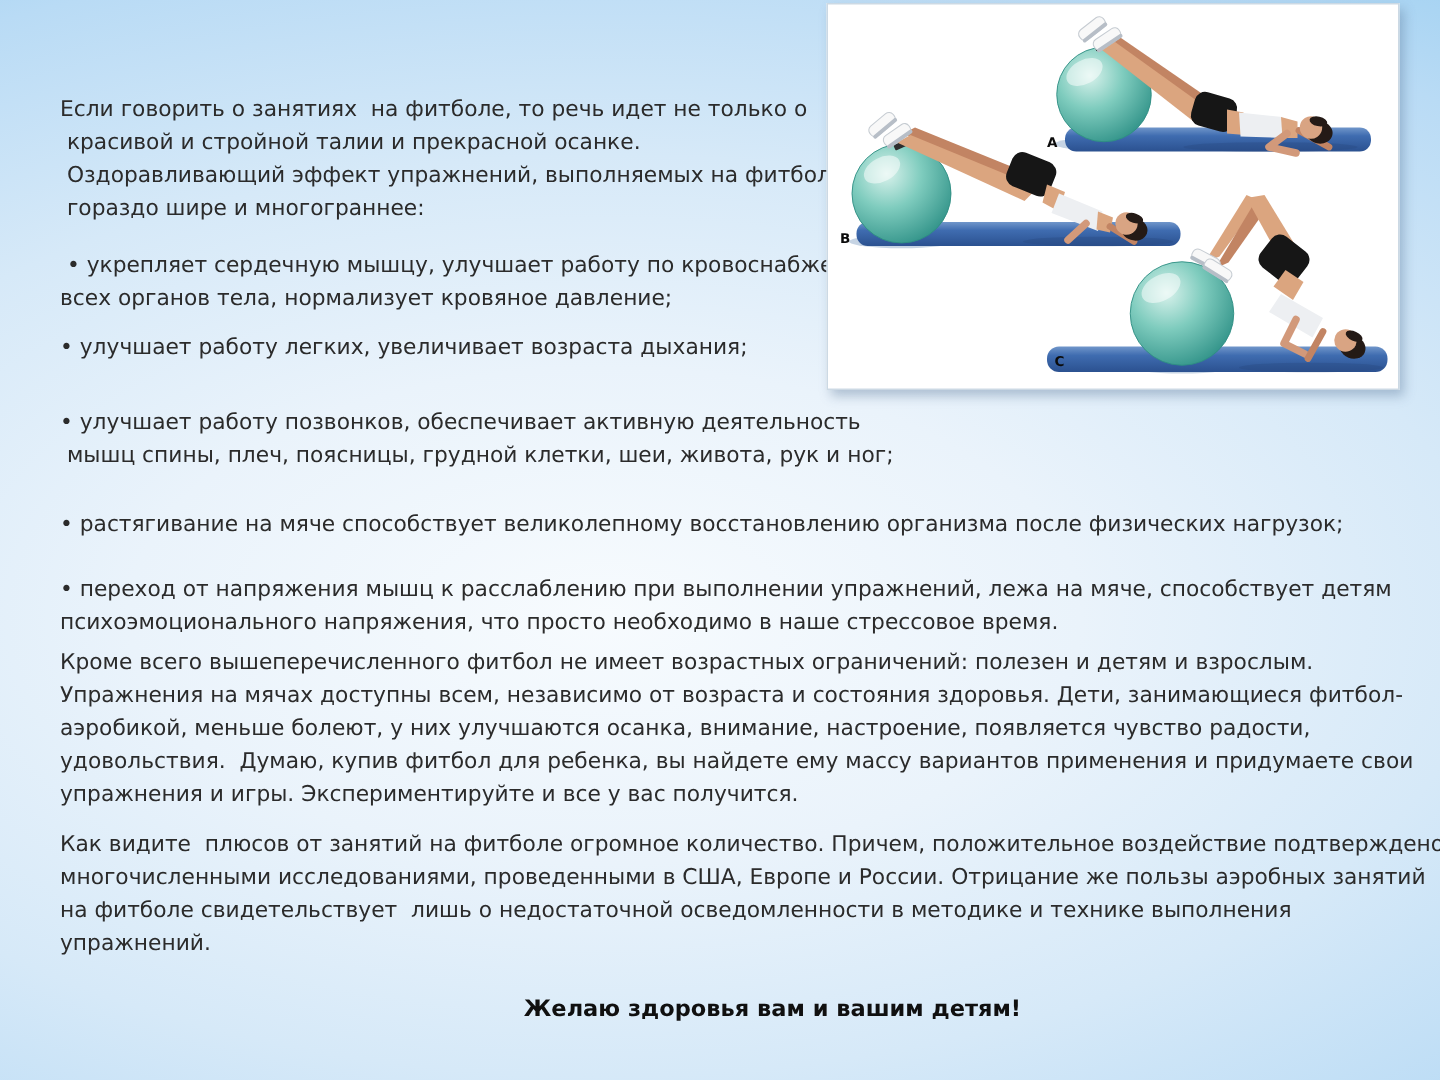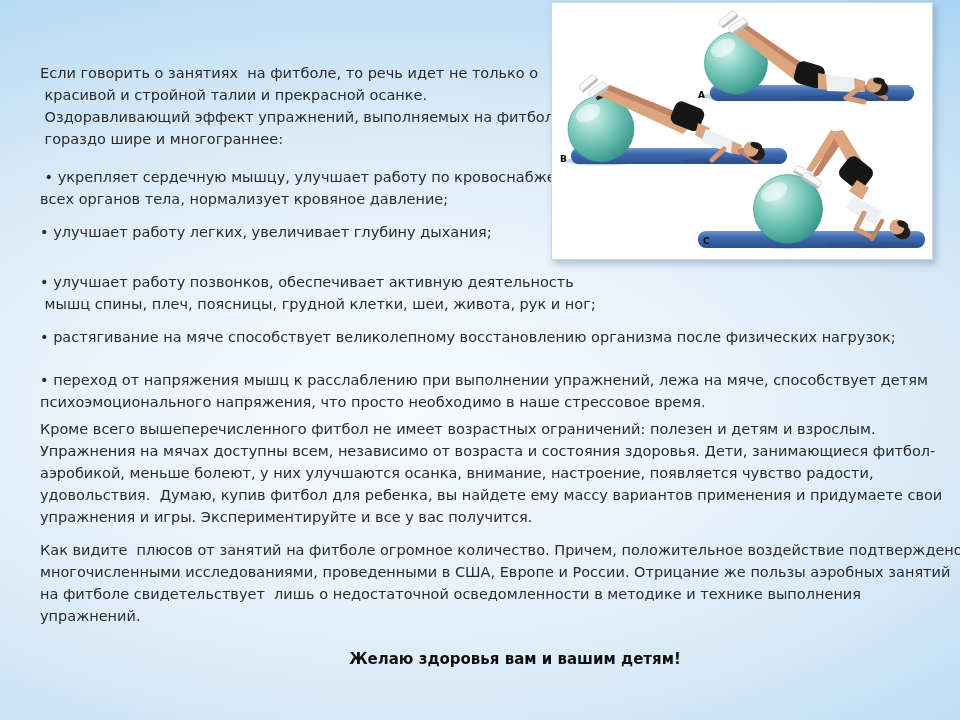--- a/index.html
+++ b/index.html
@@ -14,21 +14,21 @@
         #b9dbf5 76%, #9ccff1 92%, #8fc7ef 100%);
   }
   
   .content{
     position:absolute;left:40px;top:62px;width:902px;
     color:#2b2b2b;font-size:14.5px;line-height:22px;
     z-index:1;
   }
   .para{margin:0;white-space:pre;}
   .g16{margin-top:16px}.g11{margin-top:11px}.g12{margin-top:28px}
-  .g14{margin-top:14px}.g15{margin-top:11px}.g21{margin-top:21px}
+  .g14{margin-top:14px}.g15{margin-top:24px}.g21{margin-top:21px}
   .g5{margin-top:5px}
   .closing{
     margin:21px 0 0;text-align:center;font-weight:bold;
     color:#101010;font-size:15px;white-space:pre;
     transform:translateX(24px);
   }
   
   .photo{
     position:absolute;left:551px;top:2px;width:380px;height:256px;
     background:#ffffff;
@@ -132,21 +132,21 @@
     </svg>
   </div>
 
   <div class="content">
     <p class="para">Если говорить о занятиях  на фитболе, то речь идет не только о
  красивой и стройной талии и прекрасной осанке.
  Оздоравливающий эффект упражнений, выполняемых на фитболе,
  гораздо шире и многограннее:</p>
     <p class="para g16"> • укрепляет сердечную мышцу, улучшает работу по кровоснабжению
 всех органов тела, нормализует кровяное давление;</p>
-    <p class="para g11">• улучшает работу легких, увеличивает глубину дыхания;</p>
+    <p class="para g11">• улучшает работу легких, увеличивает возраста дыхания;</p>
     <p class="para g12">• улучшает работу позвонков, обеспечивает активную деятельность
  мышц спины, плеч, поясницы, грудной клетки, шеи, живота, рук и ног;</p>
     <p class="para g15">• растягивание на мяче способствует великолепному восстановлению организма после физических нагрузок;</p>
     <p class="para g21">• переход от напряжения мышц к расслаблению при выполнении упражнений, лежа на мяче, способствует детям
 психоэмоционального напряжения, что просто необходимо в наше стрессовое время.</p>
     <p class="para g5">Кроме всего вышеперечисленного фитбол не имеет возрастных ограничений: полезен и детям и взрослым.
 Упражнения на мячах доступны всем, независимо от возраста и состояния здоровья. Дети, занимающиеся фитбол-
 аэробикой, меньше болеют, у них улучшаются осанка, внимание, настроение, появляется чувство радости,
 удовольствия.  Думаю, купив фитбол для ребенка, вы найдете ему массу вариантов применения и придумаете свои
 упражнения и игры. Экспериментируйте и все у вас получится.</p>

